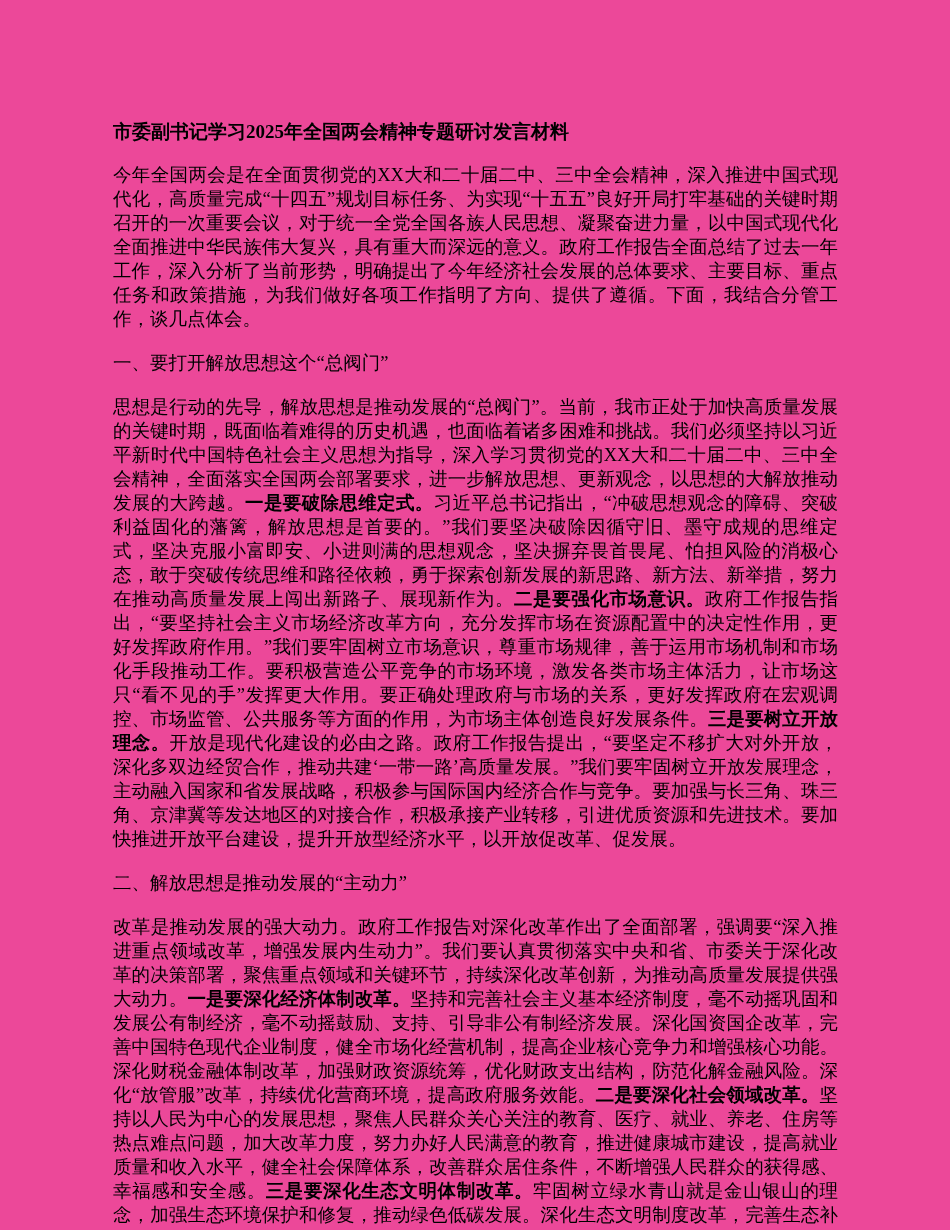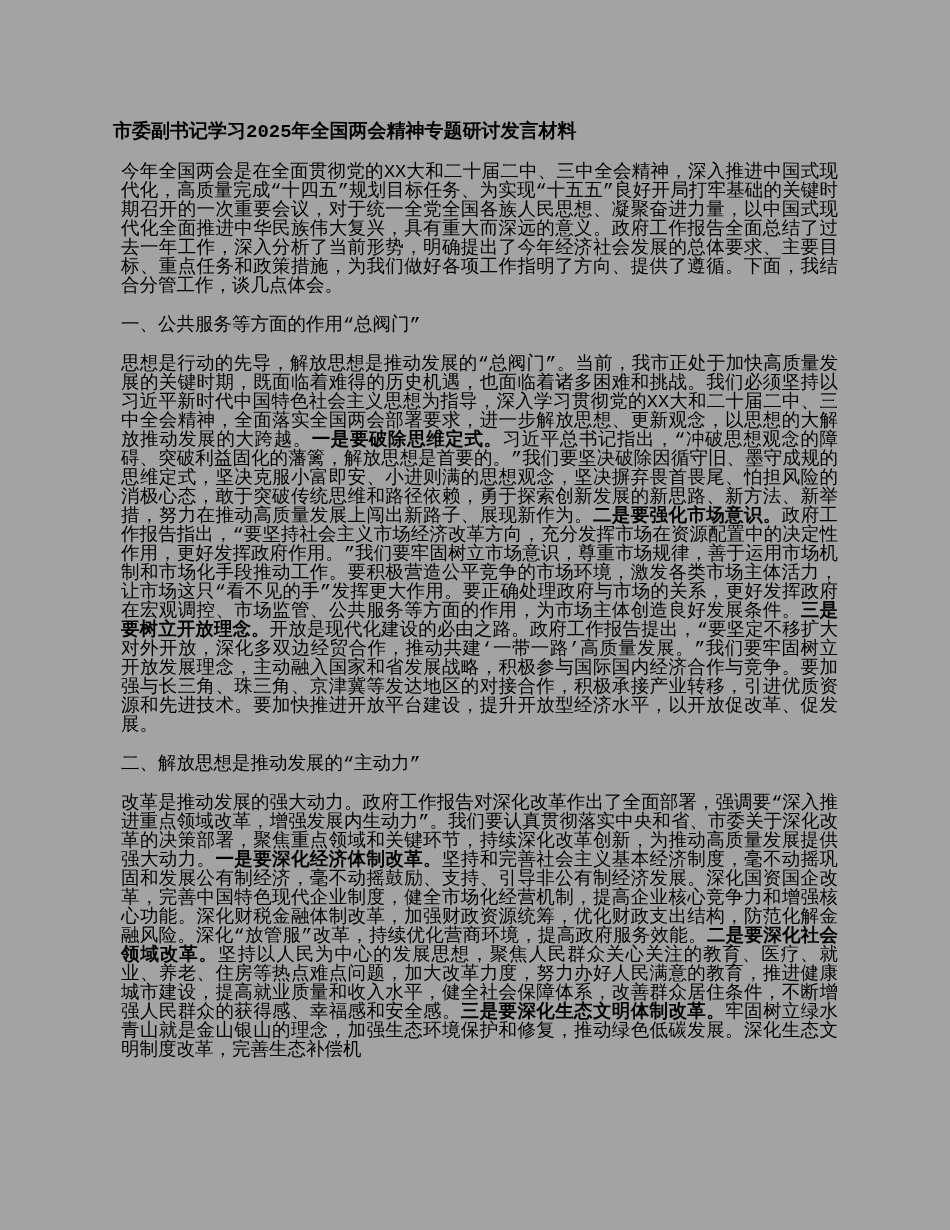--- a/index.html
+++ b/index.html
@@ -12,49 +12,48 @@
     background: #ffffff;
     color: #000000;
     font-family: "Liberation Serif", "DejaVu Serif", serif;
     overflow: hidden;
   }
   .page {
     box-sizing: border-box;
     width: 950px;
     height: 1230px;
     padding: 121px 112px 60px 113px;
-    background: #a3a3a3;
-    font-family: Liberation Mono, monospace;
+    background: #ec4899;
   }
   .doc-title {
     font-size: 19px;
     font-weight: bold;
     line-height: 22px;
     margin: 0 0 20px 0;
     text-align: left;
   }
   .doc-body p {
     font-size: 18.5px;
-    line-height: 19px;
-    margin: 0 0 20px 8px;
+    line-height: 24px;
+    margin: 0 0 20px 0;
     text-align: justify;
     text-justify: inter-ideograph;
   }
   .doc-body p.heading {
     text-align: left;
   }
   .doc-body span.bold {
     font-weight: bold;
   }
 </style>
 </head>
 <body>
 
 <div class="page">
   <h1 class="doc-title">市委副书记学习2025年全国两会精神专题研讨发言材料</h1>
   <div class="doc-body">
       <p class="paragraph"><span>今年全国两会是在全面贯彻党的XX大和二十届二中、三中全会精神，深入推进中国式现代化，高质量完成“十四五”规划目标任务、为实现“十五五”良好开局打牢基础的关键时期召开的一次重要会议，对于统一全党全国各族人民思想、凝聚奋进力量，以中国式现代化全面推进中华民族伟大复兴，具有重大而深远的意义。政府工作报告全面总结了过去一年工作，深入分析了当前形势，明确提出了今年经济社会发展的总体要求、主要目标、重点任务和政策措施，为我们做好各项工作指明了方向、提供了遵循。下面，我结合分管工作，谈几点体会。</span></p>
-      <p class="heading"><span>一、公共服务等方面的作用“总阀门”</span></p>
+      <p class="heading"><span>一、要打开解放思想这个“总阀门”</span></p>
       <p class="paragraph"><span>思想是行动的先导，解放思想是推动发展的“总阀门”。当前，我市正处于加快高质量发展的关键时期，既面临着难得的历史机遇，也面临着诸多困难和挑战。我们必须坚持以习近平新时代中国特色社会主义思想为指导，深入学习贯彻党的XX大和二十届二中、三中全会精神，全面落实全国两会部署要求，进一步解放思想、更新观念，以思想的大解放推动发展的大跨越。</span><span class="bold">一是要破除思维定式。</span><span>习近平总书记指出，“冲破思想观念的障碍、突破利益固化的藩篱，解放思想是首要的。”我们要坚决破除因循守旧、墨守成规的思维定式，坚决克服小富即安、小进则满的思想观念，坚决摒弃畏首畏尾、怕担风险的消极心态，敢于突破传统思维和路径依赖，勇于探索创新发展的新思路、新方法、新举措，努力在推动高质量发展上闯出新路子、展现新作为。</span><span class="bold">二是要强化市场意识。</span><span>政府工作报告指出，“要坚持社会主义市场经济改革方向，充分发挥市场在资源配置中的决定性作用，更好发挥政府作用。”我们要牢固树立市场意识，尊重市场规律，善于运用市场机制和市场化手段推动工作。要积极营造公平竞争的市场环境，激发各类市场主体活力，让市场这只“看不见的手”发挥更大作用。要正确处理政府与市场的关系，更好发挥政府在宏观调控、市场监管、公共服务等方面的作用，为市场主体创造良好发展条件。</span><span class="bold">三是要树立开放理念。</span><span>开放是现代化建设的必由之路。政府工作报告提出，“要坚定不移扩大对外开放，深化多双边经贸合作，推动共建‘一带一路’高质量发展。”我们要牢固树立开放发展理念，主动融入国家和省发展战略，积极参与国际国内经济合作与竞争。要加强与长三角、珠三角、京津冀等发达地区的对接合作，积极承接产业转移，引进优质资源和先进技术。要加快推进开放平台建设，提升开放型经济水平，以开放促改革、促发展。</span></p>
       <p class="heading"><span>二、解放思想是推动发展的“主动力”</span></p>
       <p class="paragraph"><span>改革是推动发展的强大动力。政府工作报告对深化改革作出了全面部署，强调要“深入推进重点领域改革，增强发展内生动力”。我们要认真贯彻落实中央和省、市委关于深化改革的决策部署，聚焦重点领域和关键环节，持续深化改革创新，为推动高质量发展提供强大动力。</span><span class="bold">一是要深化经济体制改革。</span><span>坚持和完善社会主义基本经济制度，毫不动摇巩固和发展公有制经济，毫不动摇鼓励、支持、引导非公有制经济发展。深化国资国企改革，完善中国特色现代企业制度，健全市场化经营机制，提高企业核心竞争力和增强核心功能。深化财税金融体制改革，加强财政资源统筹，优化财政支出结构，防范化解金融风险。深化“放管服”改革，持续优化营商环境，提高政府服务效能。</span><span class="bold">二是要深化社会领域改革。</span><span>坚持以人民为中心的发展思想，聚焦人民群众关心关注的教育、医疗、就业、养老、住房等热点难点问题，加大改革力度，努力办好人民满意的教育，推进健康城市建设，提高就业质量和收入水平，健全社会保障体系，改善群众居住条件，不断增强人民群众的获得感、幸福感和安全感。</span><span class="bold">三是要深化生态文明体制改革。</span><span>牢固树立绿水青山就是金山银山的理念，加强生态环境保护和修复，推动绿色低碳发展。深化生态文明制度改革，完善生态补偿机</span></p>
     </div>
 </div>
 
 </body></html>

